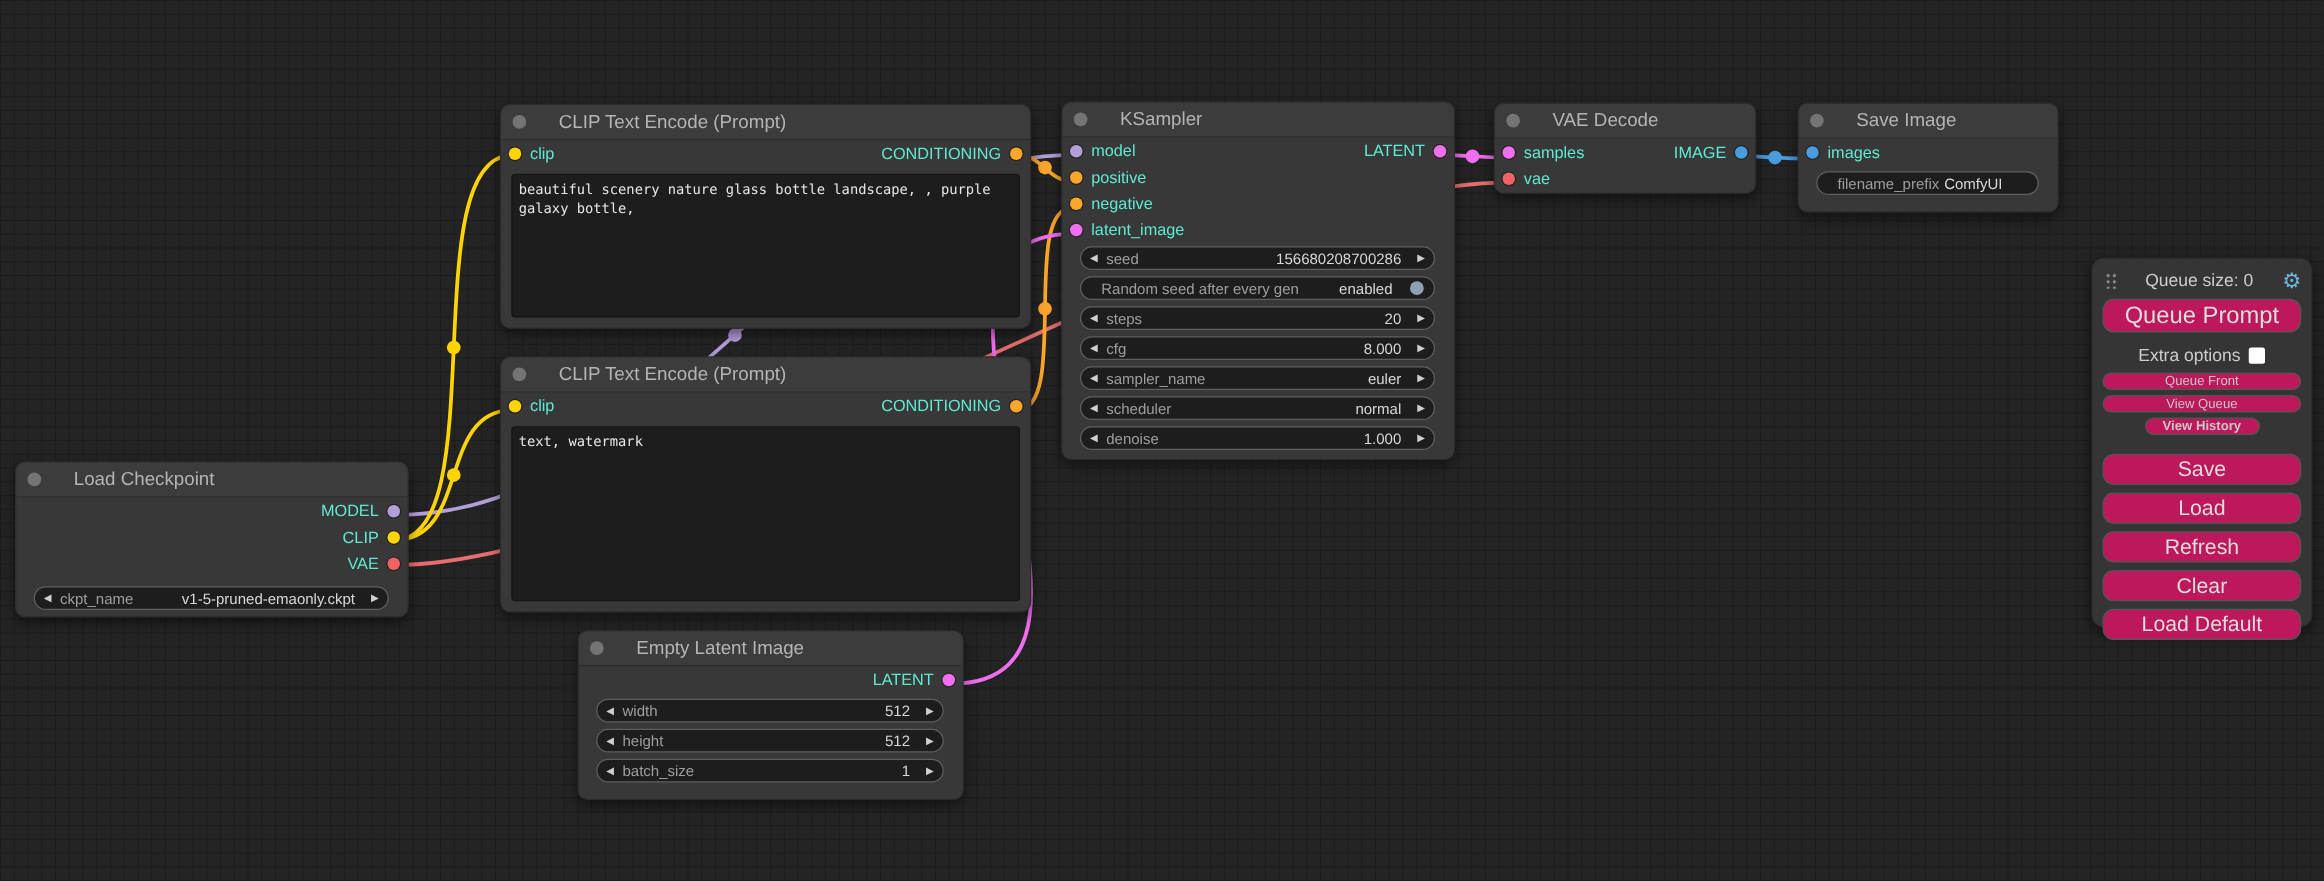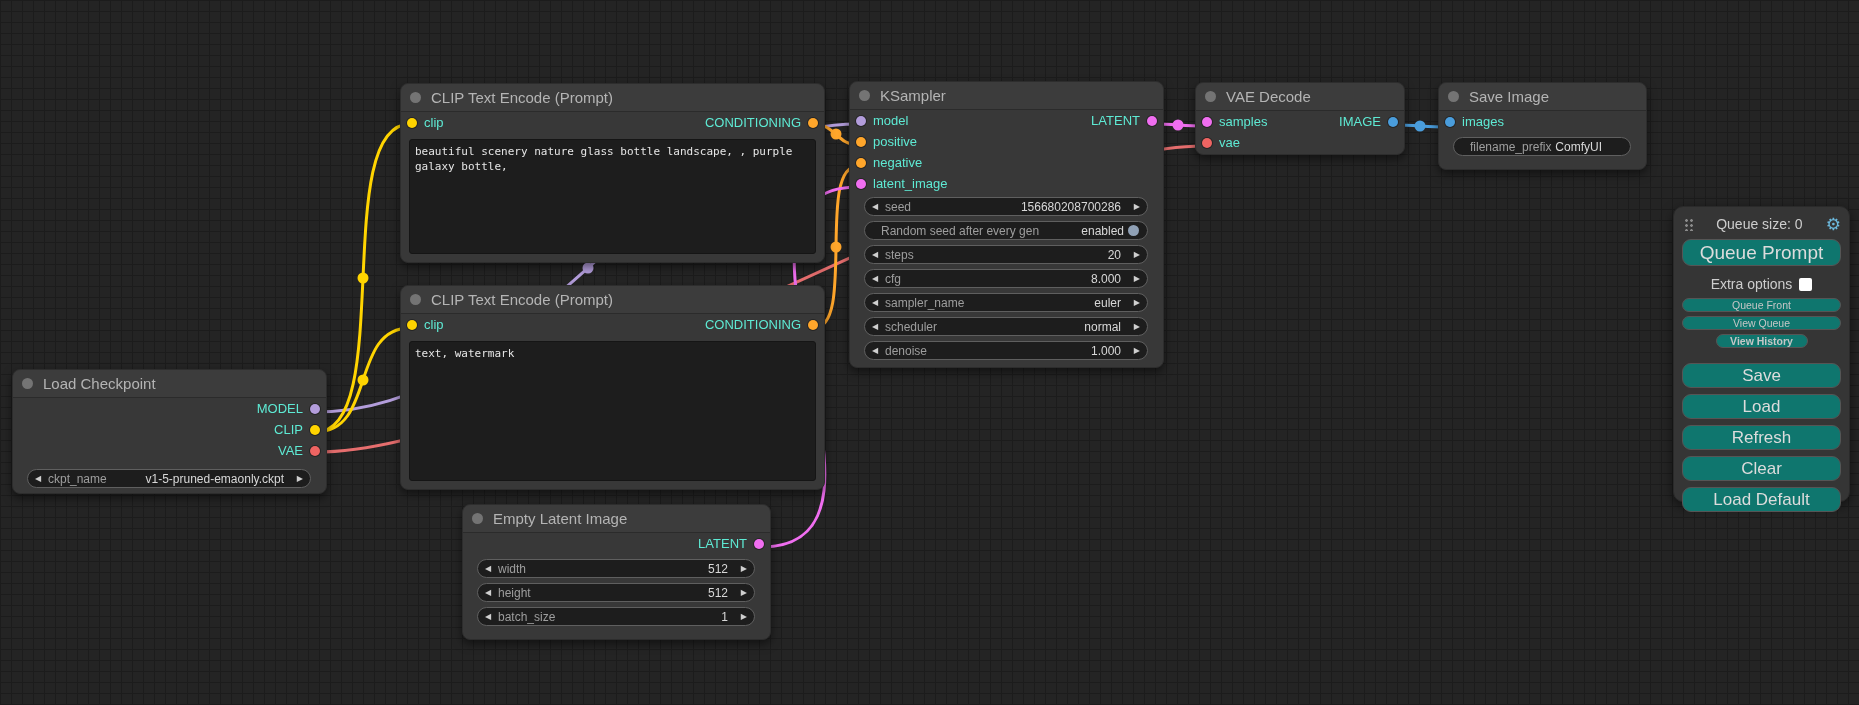--- a/index.html
+++ b/index.html
@@ -24,21 +24,21 @@
 
   .node {
     position:absolute; z-index:2;
     background:#383838; border:1px solid #2d2d2d; border-radius:8px;
     box-shadow:0 4px 10px rgba(0,0,0,.5);
     display:flex; flex-direction:column;
   }
   .node-title {
     height:28px; flex:none; display:flex; align-items:center; padding:0 9px;
     border-bottom:1px solid rgba(0,0,0,.28); border-radius:8px 8px 0 0;
-    background:#3c3c3c; color:#b4b4b4; font-size:15px; white-space:nowrap;
+    background:#3c3c3c; color:#b4b4b4; font-size:15px; white-space:nowrap;gap:16px;
   }
   .t-dot { width:11px; height:11px; border-radius:50%; background:#747474; margin-right:10px; flex:none; }
   .slot-row { height:21px; flex:none; display:flex; align-items:center; padding:0 6px; }
   .port { width:10px; height:10px; border-radius:50%; flex:none; box-shadow:0 0 0 1px rgba(0,0,0,.35); }
   .c-model{background:#B39DDB}.c-clip{background:#FFD400}.c-vae{background:#EE6462}
   .c-cond{background:#FFA62B}.c-latent{background:#F06EF0}.c-image{background:#4A9DDC}
   .plabel { color:#5eead4; font-size:13px; white-space:nowrap; }
   .plabel.in  { margin-left:7px; }
   .plabel.out { margin-right:7px; }
   .push { margin-left:auto; }
@@ -70,21 +70,21 @@
   .qp-head { display:flex; align-items:center; height:18px; }
   .drag-dots {
     width:9px; height:14px; margin-left:2px; flex:none;
     background-image:radial-gradient(#8a8a8a 1.1px, transparent 1.6px);
     background-size:5px 5px; background-position:0 1px;
   }
   .qp-title { flex:1; text-align:center; font-size:14px; color:#cdcdcd; }
   .gear { color:#6cb8dc; font-size:17px; line-height:1; flex:none; cursor:pointer; }
   .btn {
     display:flex; align-items:center; justify-content:center;
-    background:#0f766e; border:1px solid #555; border-radius:9px;
+    background:#be185d; border:1px solid #555; border-radius:9px;
     color:#dcdcdc; cursor:pointer; white-space:nowrap;
   }
   .qp-prompt { height:27px; margin-top:6px; font-size:19px; }
   .qp-extra { display:flex; align-items:center; justify-content:center; margin-top:10px; font-size:14px; color:#cdcdcd; }
   .checkbox { width:13px; height:13px; background:#fff; border-radius:2px; margin-left:7px; flex:none; cursor:pointer; }
   .qp-pillrow { display:flex; gap:4px; margin-top:6px;flex-direction:column; }
   .pill { height:14px; font-size:10.5px; border-radius:8px; flex:1; color:#c6c6c6; }
   .qp-historyrow { display:flex; justify-content:center; margin-top:4px; }
   .pill.history { flex:none; width:92px;font-weight:bold; }
   .qp-actions { margin-top:15px; display:flex; flex-direction:column; gap:6px; }
@@ -222,21 +222,21 @@
       <span class="plabel in">latent_image</span>
     </div>
     <div class="widget" style="margin-top:3px;">
       <span class="w-arrow">◀</span>
       <span class="w-label">seed</span>
       <span class="w-value">156680208700286</span>
       <span class="w-arrow r">▶</span>
     </div>
     <div class="widget">
       <span class="w-label noarrow">Random seed after every gen</span>
-      <span class="w-value" style="padding-right:4px;">enabled</span>
+      <span class="w-value" style="padding-right:14px;">enabled</span>
       <span class="w-toggle"></span>
     </div>
     <div class="widget">
       <span class="w-arrow">◀</span>
       <span class="w-label">steps</span>
       <span class="w-value">20</span>
       <span class="w-arrow r">▶</span>
     </div>
     <div class="widget">
       <span class="w-arrow">◀</span>

